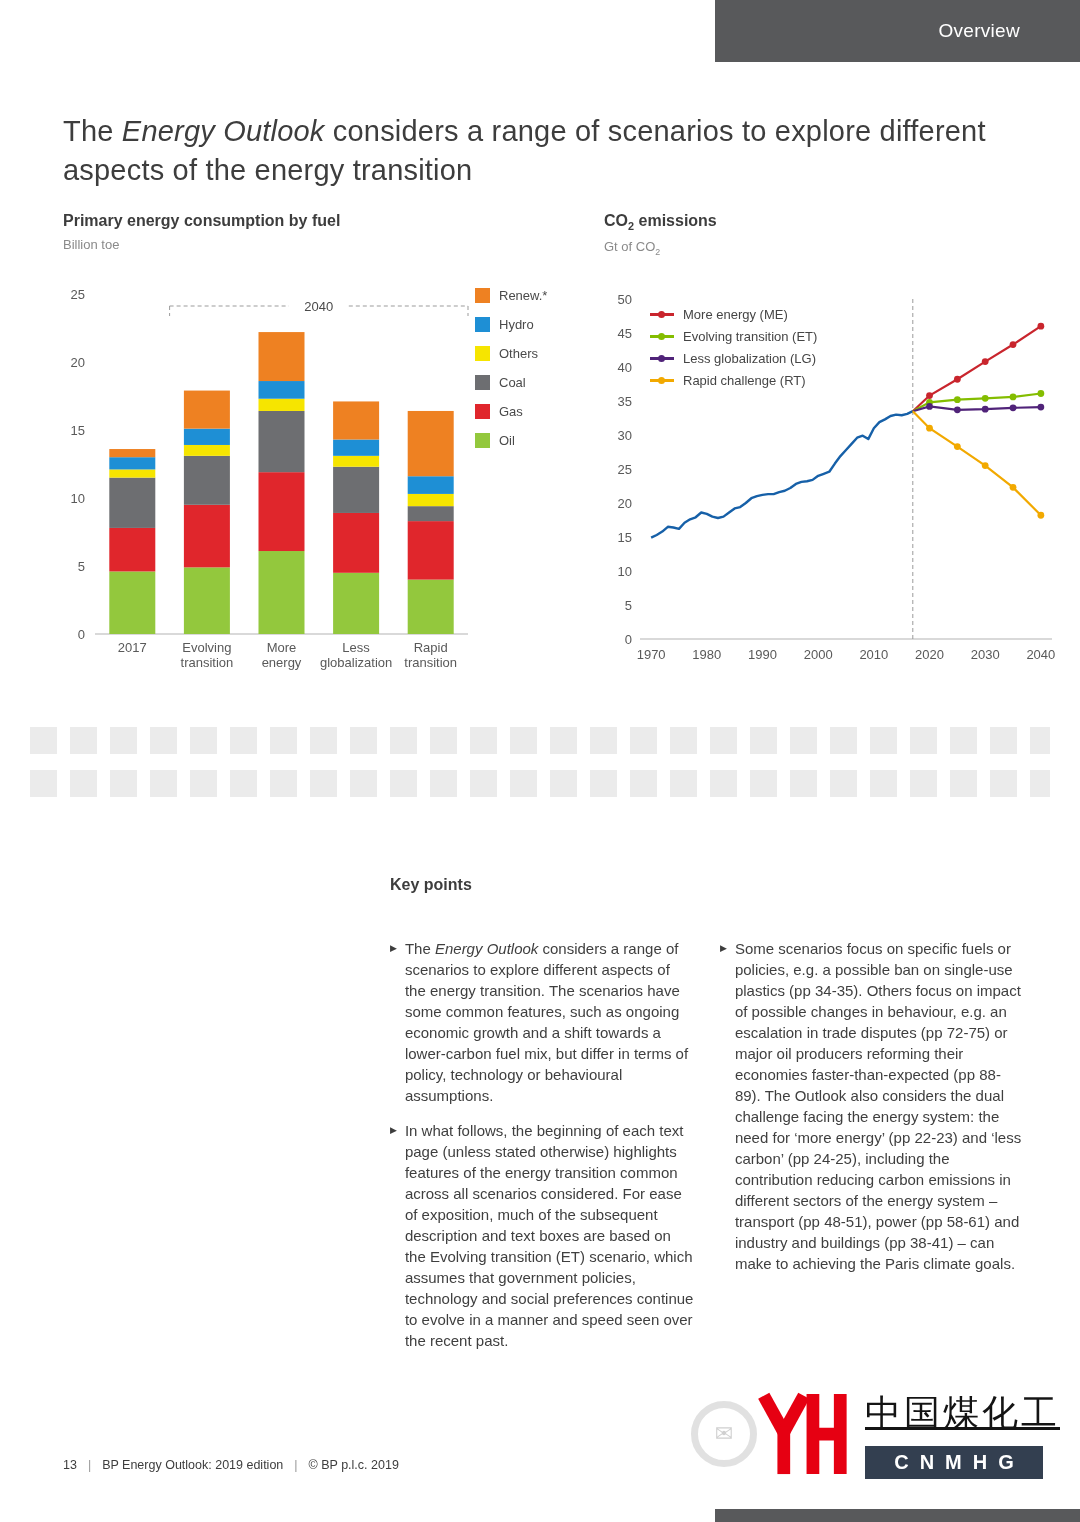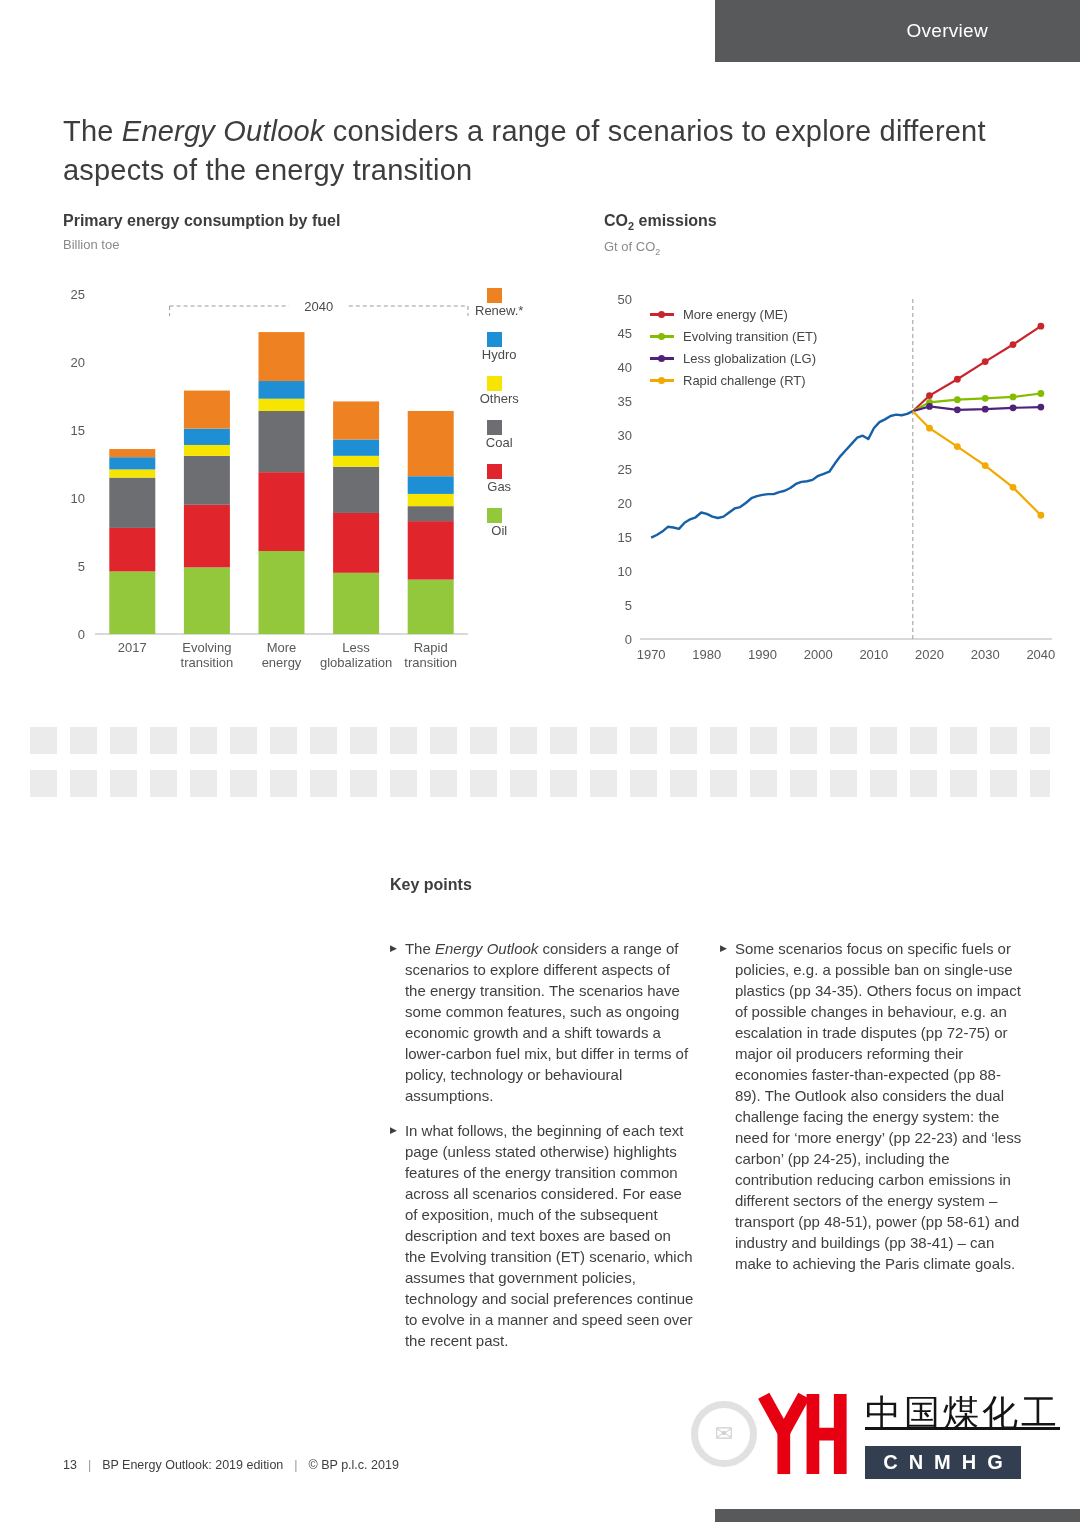--- a/index.html
+++ b/index.html
@@ -1,40 +1,40 @@
 <!DOCTYPE html>
 <html style="--logo-red: #e60012; --logo-box: #333f50;"><head>
 <meta charset="utf-8">
 <style>
   * { margin:0; padding:0; box-sizing:border-box; }
   html,body { background:#fff; font-family:"Liberation Sans", sans-serif; }
   .page { position:relative; width:1080px; height:1522px; background:#fff; overflow:hidden; outline:1px solid #dcdcdc; }
 
   .header-tab { position:absolute; top:0; right:0; width:365px; height:62px; background:#58595b;
-    color:#fff; display:flex; align-items:center; justify-content:flex-end; padding-right:92px; font-size:19px; letter-spacing:.3px; }
+    color:#fff; display:flex; align-items:center; justify-content:flex-end; padding-right:60px; font-size:19px; letter-spacing:.3px; }
 
   .title { position:absolute; left:63px; top:112px; width:930px; font-size:29px; line-height:39px;
     font-weight:400; color:#3d3d3d; letter-spacing:.2px; }
 
   .chart { position:absolute; }
   .chart h2 { font-size:16px; font-weight:700; color:#3d3d3d; }
   .chart h2 sub, .chart .unit sub { font-size:68%; }
   .chart .unit { font-size:13px; color:#8a8a8a; margin-top:7px; }
   .chart-bar { left:63px; top:212px; width:500px; }
   .chart-line { left:604px; top:212px; width:460px; }
   .chart svg { display:block; margin-top:24px; }
   .line-wrap { position:relative; margin-top:24px; }
   .line-wrap svg { margin-top:0; }
 
   svg text.tick { font-family:"Liberation Sans", sans-serif; font-size:13px; fill:#595959; }
   svg text.blabel { font-family:"Liberation Sans", sans-serif; font-size:13px; fill:#4a4a4a; }
   svg .dash { stroke:#9b9b9b; stroke-width:1; stroke-dasharray:4 3; fill:none; }
 
   .bar-legend { position:absolute; left:412px; top:76px; }
-  .leg-item { display:flex; align-items:center; margin-bottom:14px;flex-direction:column; }
+  .leg-item { display:flex; align-items:center; margin-bottom:14px; }
   .leg-swatch { width:15px; height:15px; margin-right:9px; flex:none; }
   .leg-label { font-size:13px; color:#4a4a4a; white-space:nowrap; }
 
   .line-legend { position:absolute; left:46px; top:26px; }
   .lineleg-item { display:flex; align-items:center; margin-bottom:7px; }
   .leg-line { position:relative; width:24px; height:2.5px; margin-right:9px; flex:none; }
   .leg-dot { position:absolute; left:8px; top:-2.25px; width:7px; height:7px; border-radius:50%; }
   .lineleg-label { font-size:13px; color:#454545; white-space:nowrap; }
 
   .footnote { position:absolute; left:63px; top:684px; font-size:12.5px; color:#4f4f4f; }
@@ -57,21 +57,21 @@
   .footer .sep { color:#9a9a9a; }
 
   .brand { position:absolute; right:20px; top:1386px; display:flex; align-items:center; }
   .watermark { width:66px; height:66px; border:7px solid rgba(155,155,155,.30); border-radius:50%;
     margin-right:-6px; display:flex; align-items:center; justify-content:center; color:rgba(150,150,150,.45); font-size:22px; }
   .brand-mark { width:102px; height:96px; }
   .brand-mark line { stroke:var(--logo-red,#e60012); stroke-width:14; }
   .brand-text { margin-left:12px; }
   .brand-name { font-size:36px; color:#141414; letter-spacing:3px; font-weight:500;text-decoration:underline; }
   .brand-sub { margin-top:8px; background:var(--logo-box,#333f50); color:#fff; font-size:20px;
-    font-weight:700; letter-spacing:11px; padding:5px 2px 5px 13px; width:156px; text-align:center; }
+    font-weight:700; letter-spacing:11px; padding:5px 2px 5px 13px; width:178px; text-align:center; }
 
   .bottom-bar { position:absolute; right:0; bottom:0; width:365px; height:13px; background:#58595b; }
 </style>
 </head>
 <body>
 
 <div class="page">
 
   <div class="header-tab">
     <span>Overview</span>

